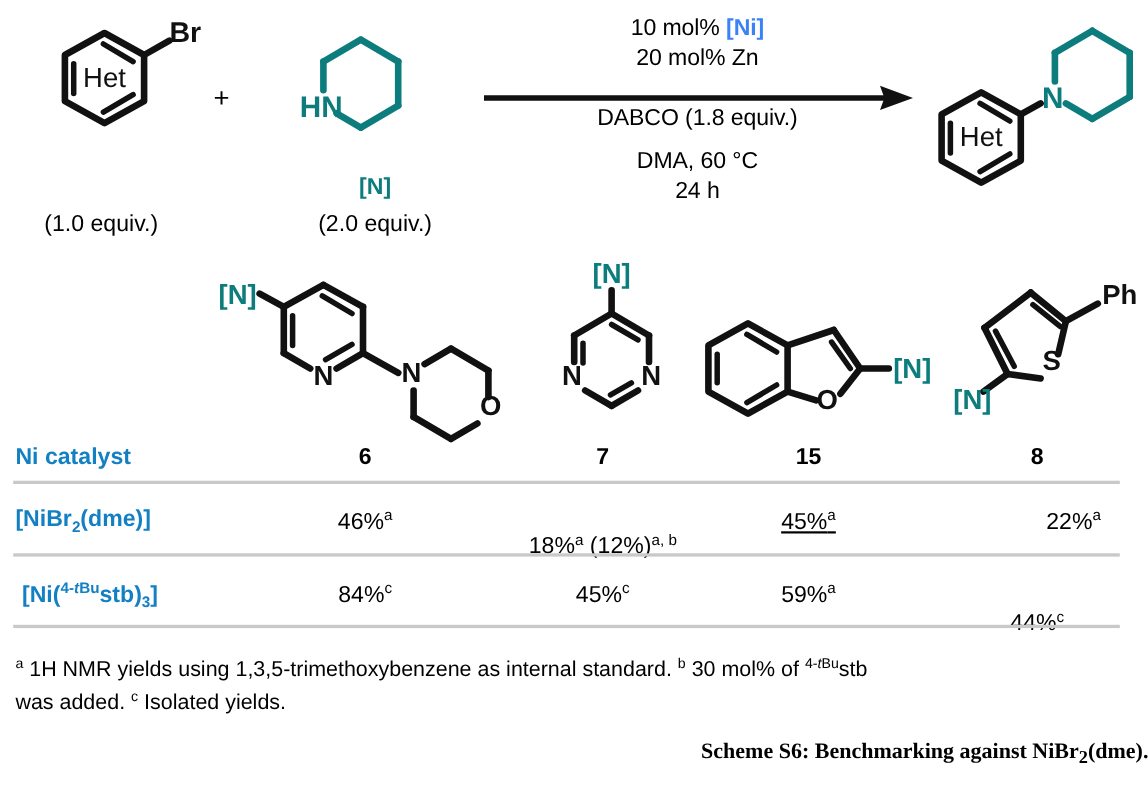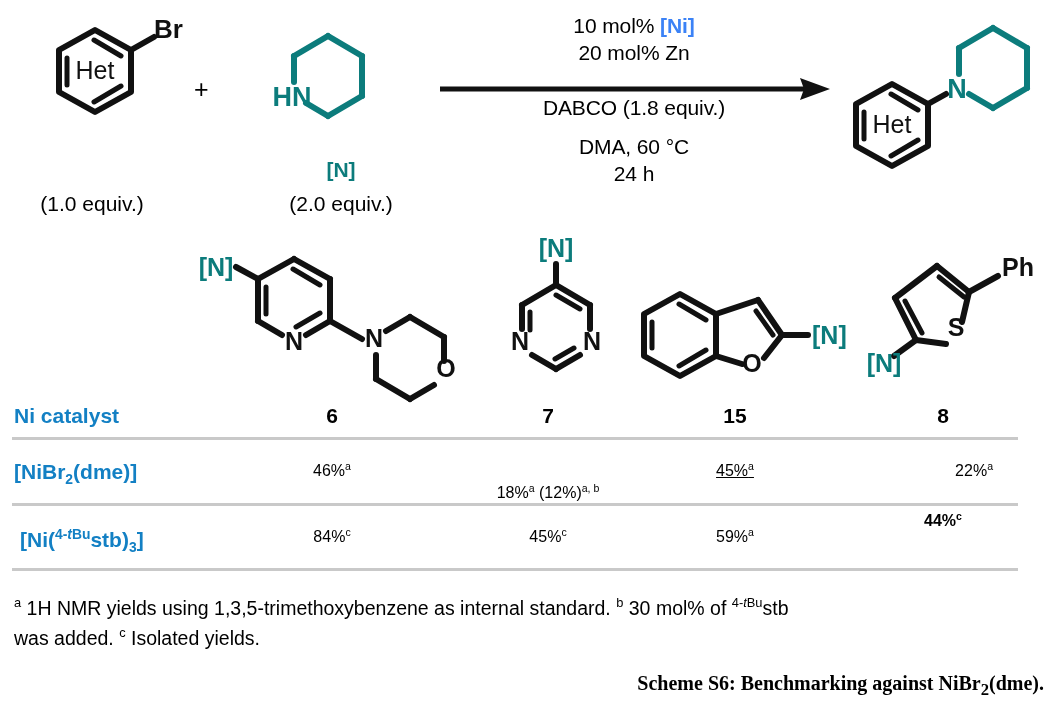--- a/index.html
+++ b/index.html
@@ -32,21 +32,21 @@
 
   .plus{font-size:25px;font-weight:normal;}
 
   .colnum{
     font-size:21px;font-weight:bold;text-align:center;white-space:nowrap;
   }
   .rowlabel{
     font-size:21px;font-weight:bold;color:#1380c4;white-space:nowrap;
   }
   .cellval{
-    font-size:16px;text-align:center;white-space:nowrap;
+    font-size:21px;text-align:center;white-space:nowrap;
   }
   .cellval sup, .rowlabel sup, .rowlabel sub, .fn sup{
     font-size:0.66em;
   }
   .rule{
     background:#c9c9c9;height:3px;
   }
   .fn{
     font-size:19.5px;line-height:30px;white-space:nowrap;
   }
@@ -253,39 +253,39 @@
 </div>
 <div class="abs cellval" style="left:282px;top:460px;width:100px;">
   <span>46%</span><sup>a</sup>
 </div>
 <div class="abs cellval" style="left:448px;top:482px;width:200px;">
   <span>18%</span><sup>a</sup><span>&nbsp;</span><span>(12%)</span><sup>a, b</sup>
 </div>
 <div class="abs cellval" style="left:685px;top:460px;width:100px;text-decoration:underline;">
   <span>45%</span><sup>a</sup>
 </div>
-<div class="abs cellval" style="left:893px;top:460px;width:100px;text-align:right;">
+<div class="abs cellval" style="left:926px;top:460px;width:100px;">
   <span>22%</span><sup>a</sup>
 </div>
 
 <div class="abs rule" style="left:12px;top:503px;width:1006px;"></div>
 
 <div class="abs rowlabel" style="left:20px;top:526px;">
   <span>[Ni(</span><sup>4-<span class="ital">t</span>Bu</sup><span>stb)</span><sub>3</sub><span>]</span>
 </div>
 <div class="abs cellval" style="left:282px;top:526px;width:100px;">
   <span>84%</span><sup>c</sup>
 </div>
 <div class="abs cellval" style="left:498px;top:526px;width:100px;">
   <span>45%</span><sup>c</sup>
 </div>
 <div class="abs cellval" style="left:685px;top:526px;width:100px;">
   <span>59%</span><sup>a</sup>
 </div>
-<div class="abs cellval" style="left:893px;top:510px;width:100px;font-weight:bold;">
+<div class="abs cellval" style="left:893px;top:552px;width:100px;">
   <span>44%</span><sup>c</sup>
 </div>
 
 <div class="abs rule" style="left:12px;top:568px;width:1006px;"></div>
 
 <div class="abs fn" style="left:14px;top:588px;">
   <sup>a</sup><span> 1H NMR yields using 1,3,5-trimethoxybenzene as internal standard. </span><sup>b</sup><span> 30 mol% of </span><sup>4-<span class="ital">t</span>Bu</sup><span>stb</span>
 </div>
 <div class="abs fn" style="left:14px;top:618px;">
   <span>was added. </span><sup>c</sup><span> Isolated yields.</span>

